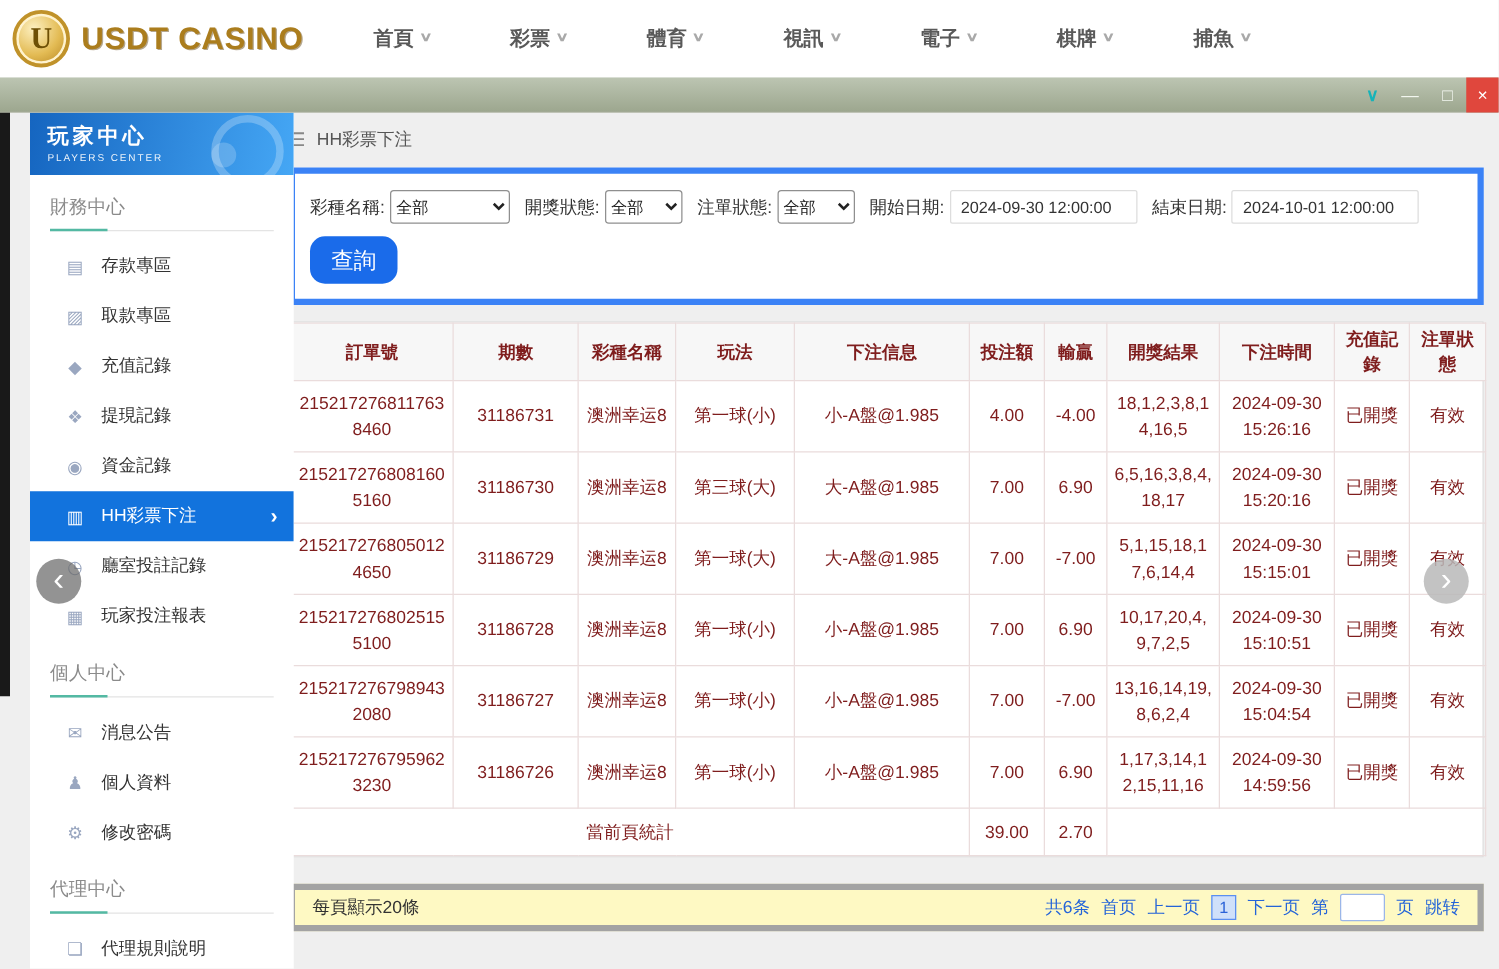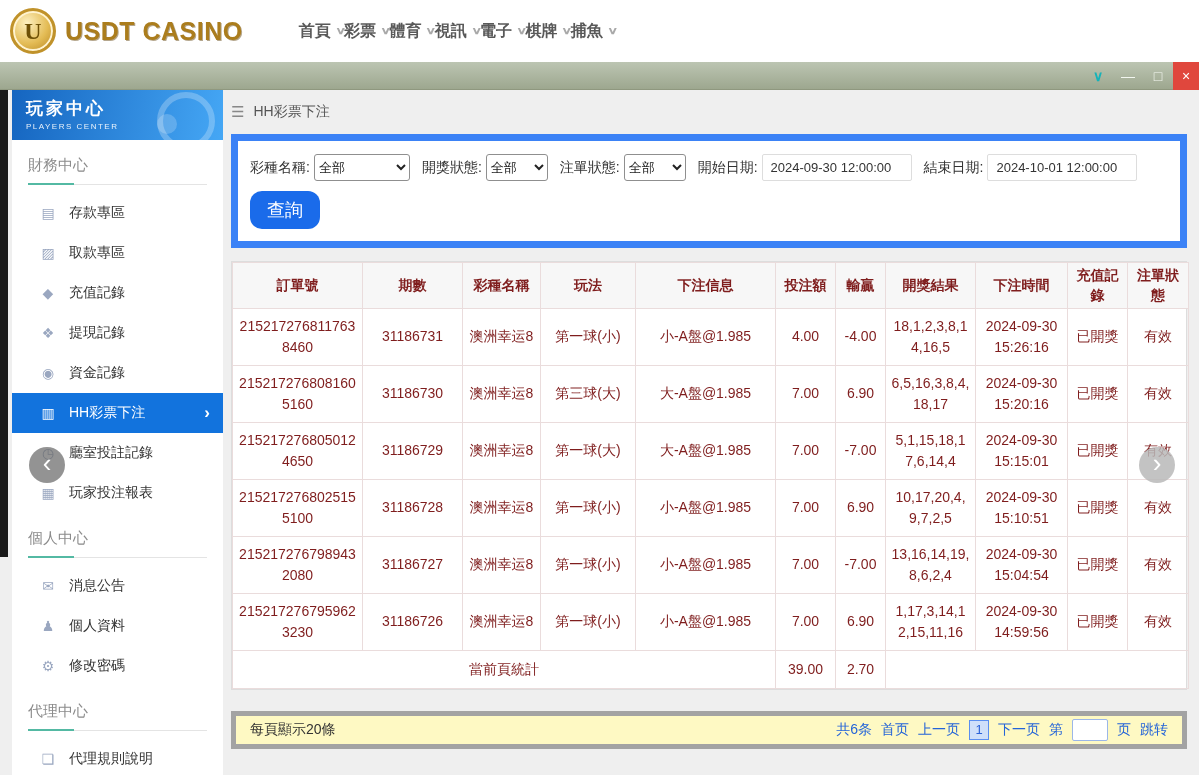--- a/index.html
+++ b/index.html
@@ -7,37 +7,37 @@
   body{font-family:"Liberation Sans",sans-serif;background:#efefef;position:relative;overflow:hidden;color:#333;}
 
   
   .topnav{position:absolute;top:0;left:0;width:100%;height:62px;background:#fff;display:flex;align-items:center;z-index:4;}
   .logo{display:flex;align-items:center;gap:9px;padding-left:10px;min-width:218px;cursor:pointer;}
   .logo-emblem{width:46px;height:46px;border-radius:50%;border:3px solid #c0922a;
     background:radial-gradient(circle at 35% 30%, #fdf0c0, #e3bb54 55%, #b3821d);
     display:flex;align-items:center;justify-content:center;box-shadow:inset 0 0 0 2px #fff3cf;}
   .logo-emblem span{font-family:"Liberation Serif",serif;font-weight:bold;font-size:24px;color:#6e5006;}
   .logo-text{font-size:25px;font-weight:800;color:#ab7d1d;letter-spacing:.5px;text-shadow:1px 1px 0 rgba(90,60,5,.45);}
-  .main-nav{display:flex;margin-left:56px;}
+  .main-nav{display:flex;gap:64px;margin-left:56px;}
   .nav-item{display:flex;align-items:center;gap:6px;font-size:16px;font-weight:600;color:#595959;cursor:pointer;}
   .nav-chev{font-size:10px;color:#a9a9a9;transform:scaleX(1.5);line-height:1;}
 
   
   .titlebar{position:absolute;top:62px;left:0;width:100%;height:28px;
     background:linear-gradient(180deg,#bcc5b2,#9da78f);border-bottom:1px solid #8f987f;
     display:flex;justify-content:flex-end;align-items:center;z-index:4;}
   .wc{width:30px;height:28px;line-height:28px;text-align:center;color:#f2f6ef;font-size:14px;cursor:pointer;}
   .wc-chev{color:#15b3b9;font-weight:bold;}
   .wc-close{background:#e0473d;color:#fff;width:26px;}
 
   
   .dark-strip{position:absolute;left:0;top:90px;width:8px;height:467px;background:#191919;}
 
   
-  .sidebar{position:absolute;left:12px;top:90px;width:211px;height:685px;background:#fff;z-index:3;overflow:hidden;}
+  .sidebar{position:absolute;left:24px;top:90px;width:211px;height:685px;background:#fff;z-index:3;overflow:hidden;}
   .sidebar-header{height:50px;background:linear-gradient(100deg,#1565c0,#45a7f5);color:#fff;padding:7px 14px;position:relative;overflow:hidden;}
   .sidebar-header::before{content:'';position:absolute;right:8px;top:2px;width:46px;height:46px;border:6px solid rgba(255,255,255,.25);border-radius:50%;}
   .sidebar-header::after{content:'';position:absolute;right:46px;top:24px;width:20px;height:20px;background:rgba(255,255,255,.2);border-radius:50%;}
   .sb-title{font-size:17px;font-weight:bold;letter-spacing:3px;}
   .sb-sub{font-size:8px;letter-spacing:1.5px;color:rgba(255,255,255,.9);margin-top:2px;}
   .sb-section{margin:16px 16px 8px;padding-bottom:9px;color:#8b8b8b;font-size:15px;border-bottom:1px solid #e4e4e4;position:relative;}
   .sb-section::after{content:'';position:absolute;left:0;bottom:-1px;width:46px;height:2px;background:#53b9a3;}
   .sb-item{position:relative;height:40px;display:flex;align-items:center;gap:13px;padding-left:28px;font-size:14px;color:#333;cursor:pointer;}
   .sb-icon{width:16px;text-align:center;color:#9aa7c0;font-size:14px;}
   .sb-item.active{background:#1273dd;color:#fff;}
@@ -48,21 +48,21 @@
   .carousel-arrow{position:absolute;top:447px;width:36px;height:36px;border-radius:50%;color:#fff;
     font-size:26px;line-height:33px;text-align:center;z-index:6;cursor:pointer;}
   .carousel-arrow.left{left:29px;background:rgba(105,105,105,.72);}
   .carousel-arrow.right{left:1139px;background:rgba(185,185,185,.85);}
 
   
   .main{position:absolute;left:231px;top:90px;width:956px;}
   .breadcrumb{height:44px;display:flex;align-items:center;gap:9px;color:#555;font-size:14px;}
   .hamburger{color:#888;font-size:15px;cursor:pointer;}
 
-  .filter-card{background:#fff;border:7px solid #3b82f6;padding:13px 12px 12px;}
+  .filter-card{background:#fff;border:5px solid #3b82f6;padding:13px 12px 12px;}
   .filter-row{display:flex;align-items:center;font-size:14px;color:#333;flex-wrap:nowrap;}
   .filter-row label{margin-right:4px;}
   .filter-row .gap{margin-left:12px;}
   .sel{height:27px;border:1px solid #8f8f8f;border-radius:3px;font-size:13px;background:#fff;color:#222;}
   .sel.wide{width:96px;}
   .sel.narrow{width:62px;}
   .date-input{height:27px;width:150px;border:1px solid #ddd;border-radius:2px;padding:0 8px;font-size:13px;color:#333;font-family:"Liberation Sans",sans-serif;}
   .btn-search{margin-top:10px;background:#1a6bea;color:#fff;border:none;border-radius:12px;padding:7px 17px;font-size:18px;cursor:pointer;font-family:"Liberation Sans",sans-serif;}
 
   .table-card{margin-top:13px;background:#fff;border:1px solid #ddd;}

